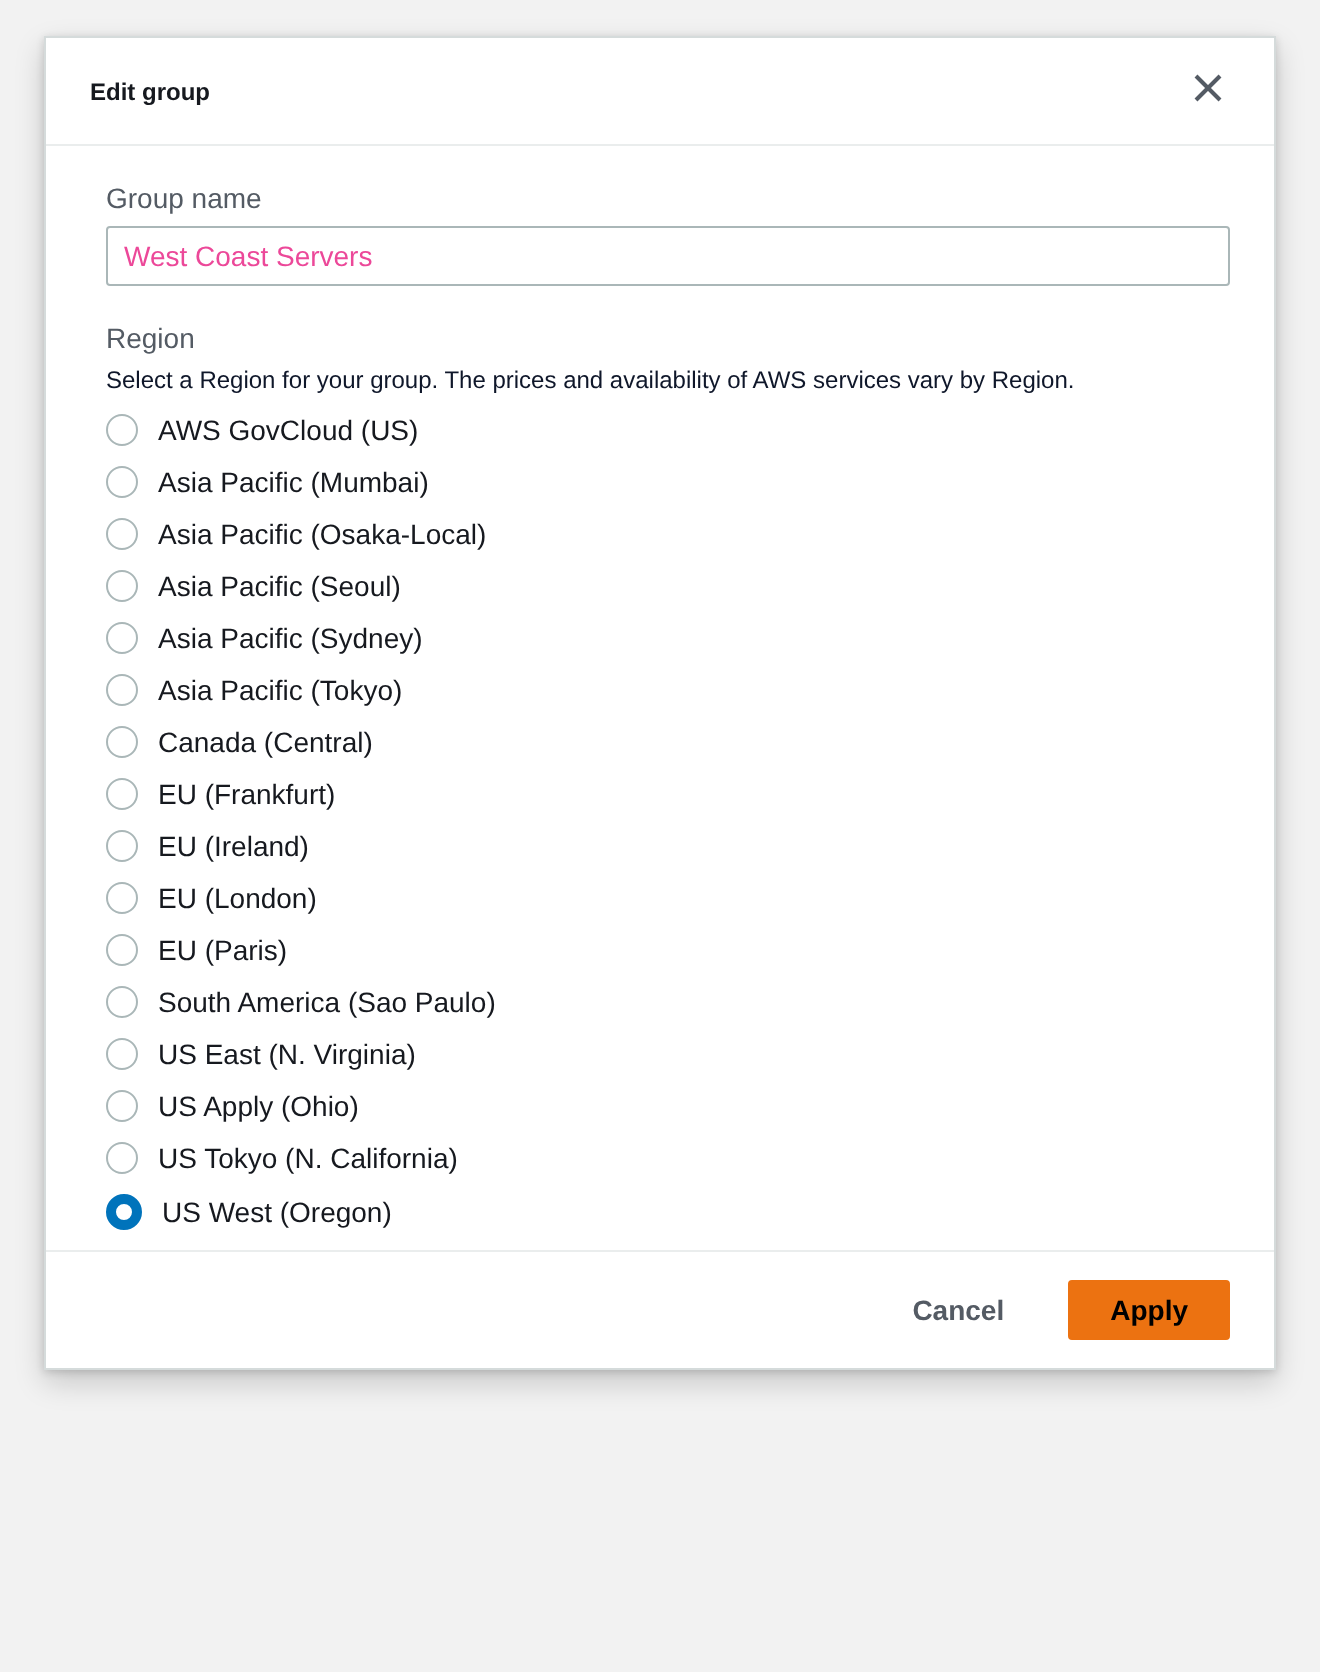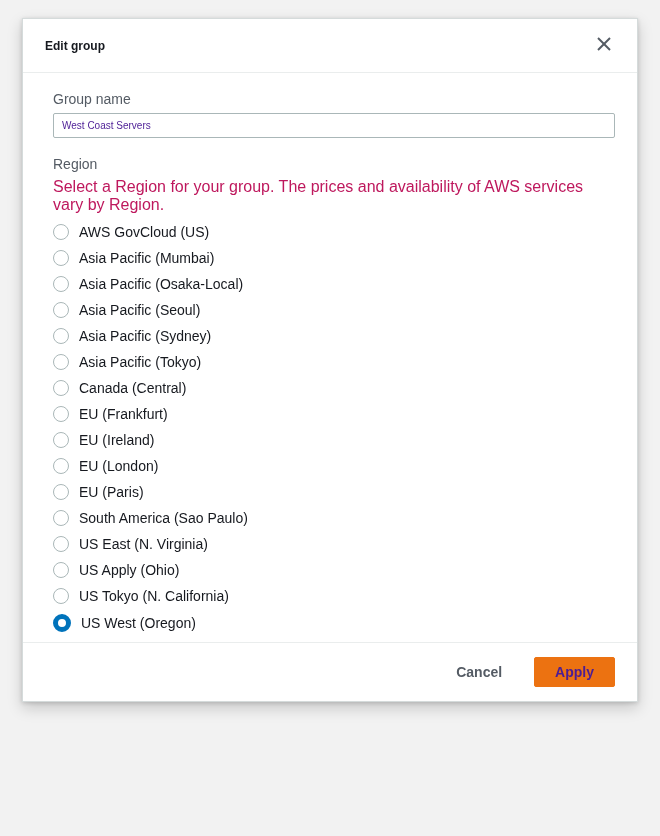--- a/index.html
+++ b/index.html
@@ -46,28 +46,28 @@
       font-size: 14px;
       color: #545b64;
       margin-bottom: 6px;
       display: block;
     }
     .text-input {
       width: 100%;
       border: 1px solid #aab7b8;
       border-radius: 2px;
       padding: 6px 8px;
-      font-size: 10px;
-      color: #4c1d95;
+      font-size: 14px;
+      color: #ec4899;
       font-family: inherit;
     }
     .section-spacer { height: 18px; }
     .helper-text {
-      font-size: 16px;
-      color: #be185d;
+      font-size: 12px;
+      color: #0f172a;
       margin-top: 2px;
       margin-bottom: 10px;
     }
     .radio-list {
       display: flex;
       flex-direction: column;
       gap: 10px;
     }
     .radio-item {
       display: flex;
@@ -110,21 +110,21 @@
       cursor: pointer;
     }
     .btn-cancel {
       background: none;
       border: none;
       color: #545b64;
     }
     .btn-apply {
       background: #ec7211;
       border: 1px solid #ec7211;
-      color: #4c1d95;
+      color: #000000;
     }
   </style>
 </head>
 <body>
 
 <div class="modal">
   <div class="modal-header">
     <h1 class="modal-title">Edit group</h1>
     <button class="close-btn" aria-label="Close">
       <span>

